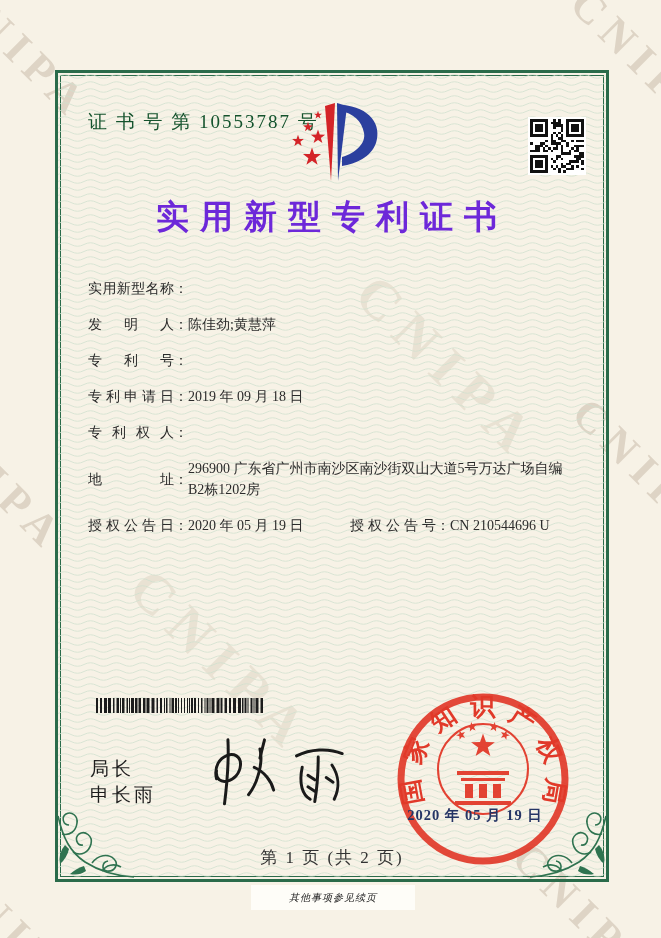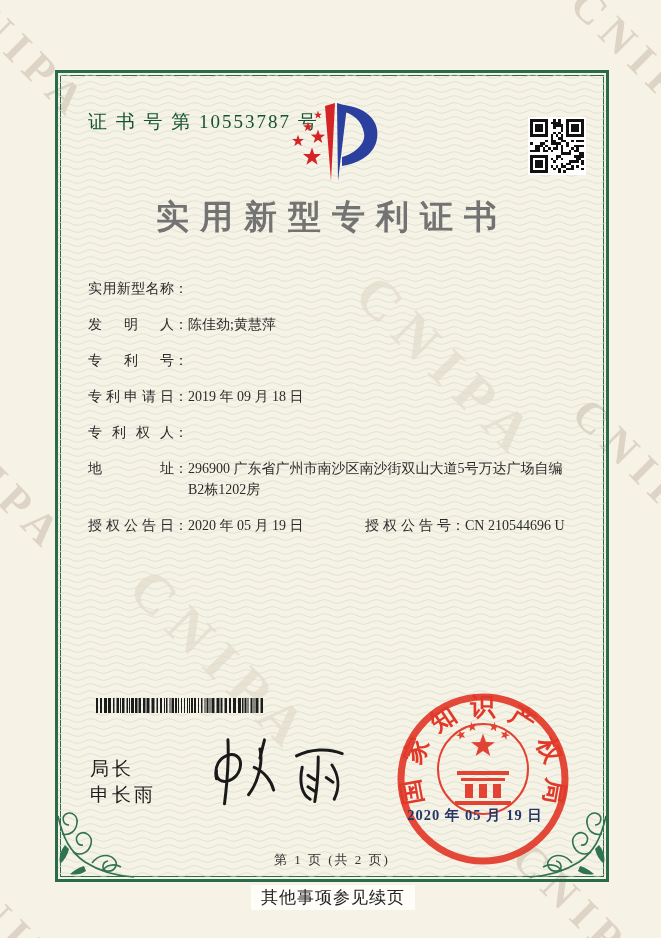--- a/index.html
+++ b/index.html
@@ -17,53 +17,53 @@
   .frame{position:absolute;left:55px;top:70px;width:548px;height:806px;
          border:3px solid #2a6b4a;z-index:2;}
   .frame::before{content:'';position:absolute;inset:2px;border:1px solid #2a6b4a;pointer-events:none;}
   .waves{position:absolute;inset:0;width:100%;height:100%;z-index:0;}
   .frame>*{z-index:1;}
 
   .cert-number{position:absolute;left:30px;top:36px;font-size:19px;letter-spacing:2px;color:#14532d;}
   .logo{position:absolute;left:220px;top:20px;width:118px;height:92px;}
   .qr{position:absolute;left:470px;top:44px;width:54px;height:54px;background:#fff;padding:2px;}
   .title{position:absolute;left:0;top:122px;width:100%;margin:0;text-align:center;
-         font-size:33px;font-weight:700;letter-spacing:11px;color:#737373;}
+         font-size:33px;font-weight:700;letter-spacing:11px;color:#6d28d9;}
 
   .fields{position:absolute;left:30px;top:205px;width:492px;font-size:14px;line-height:21px;}
-  .field-row{margin-bottom:15px;display:flex;align-items:flex-start;}
+  .field-row{margin-bottom:15px;display:flex;align-items:center;}
   .flabel{display:inline-block;width:86px;text-align:justify;text-align-last:justify;flex:none;}
   .colon{flex:none;}
   .fvalue{display:inline-block;}
   .fvalue.wide{width:382px;}
-  .grant-row{display:flex;margin-bottom:12px;gap:15px;}
+  .grant-row{display:flex;margin-bottom:12px;}
   .grant-pair{display:flex;}
   .grant-pair.first{width:262px;flex:none;}
   .flabel.short{width:86px;}
 
   .paragraphs{position:absolute;left:30px;top:468px;width:492px;font-size:13.5px;
               line-height:21px;font-style:italic;color:#222;}
   .paragraphs p{margin:0;text-indent:2em;text-align:justify;}
 
   .barcode{position:absolute;left:38px;top:625px;width:170px;height:15px;}
 
   .director{position:absolute;left:32px;top:683px;font-size:19px;line-height:26px;
             letter-spacing:3px;color:#1c1c1c;font-family:"Liberation Sans","DejaVu Sans",sans-serif;}
   .signature{position:absolute;left:140px;top:660px;width:165px;height:80px;}
 
   .seal{position:absolute;left:337px;top:618px;width:176px;height:176px;opacity:.92;}
   .seal-date{position:absolute;left:317px;top:733px;width:200px;text-align:center;
              font-size:14.5px;font-weight:700;letter-spacing:1px;color:#253565;}
 
   .page-info{position:absolute;left:0;bottom:10px;width:100%;text-align:center;
-             font-size:13px;letter-spacing:2px;color:#333;}
+             font-size:17px;letter-spacing:2px;color:#333;}
 
   .continuation{position:absolute;left:251px;top:885px;width:164px;height:25px;z-index:3;
                 background:#fefdf8;display:flex;align-items:center;justify-content:center;
-                font-size:17px;letter-spacing:1px;color:#222;}
+                font-size:10px;font-style:italic;letter-spacing:1px;color:#222;}
 
   .flourish-br,.flourish-bl{position:absolute;width:82px;height:82px;}
   .flourish-bl{left:-3px;bottom:-3px;}
   .flourish-br{right:-3px;bottom:-3px;transform:scaleX(-1);}
 </style>
 </head>
 <body>
 
 <svg width="0" height="0" style="position:absolute" aria-hidden="true">
   <defs>

